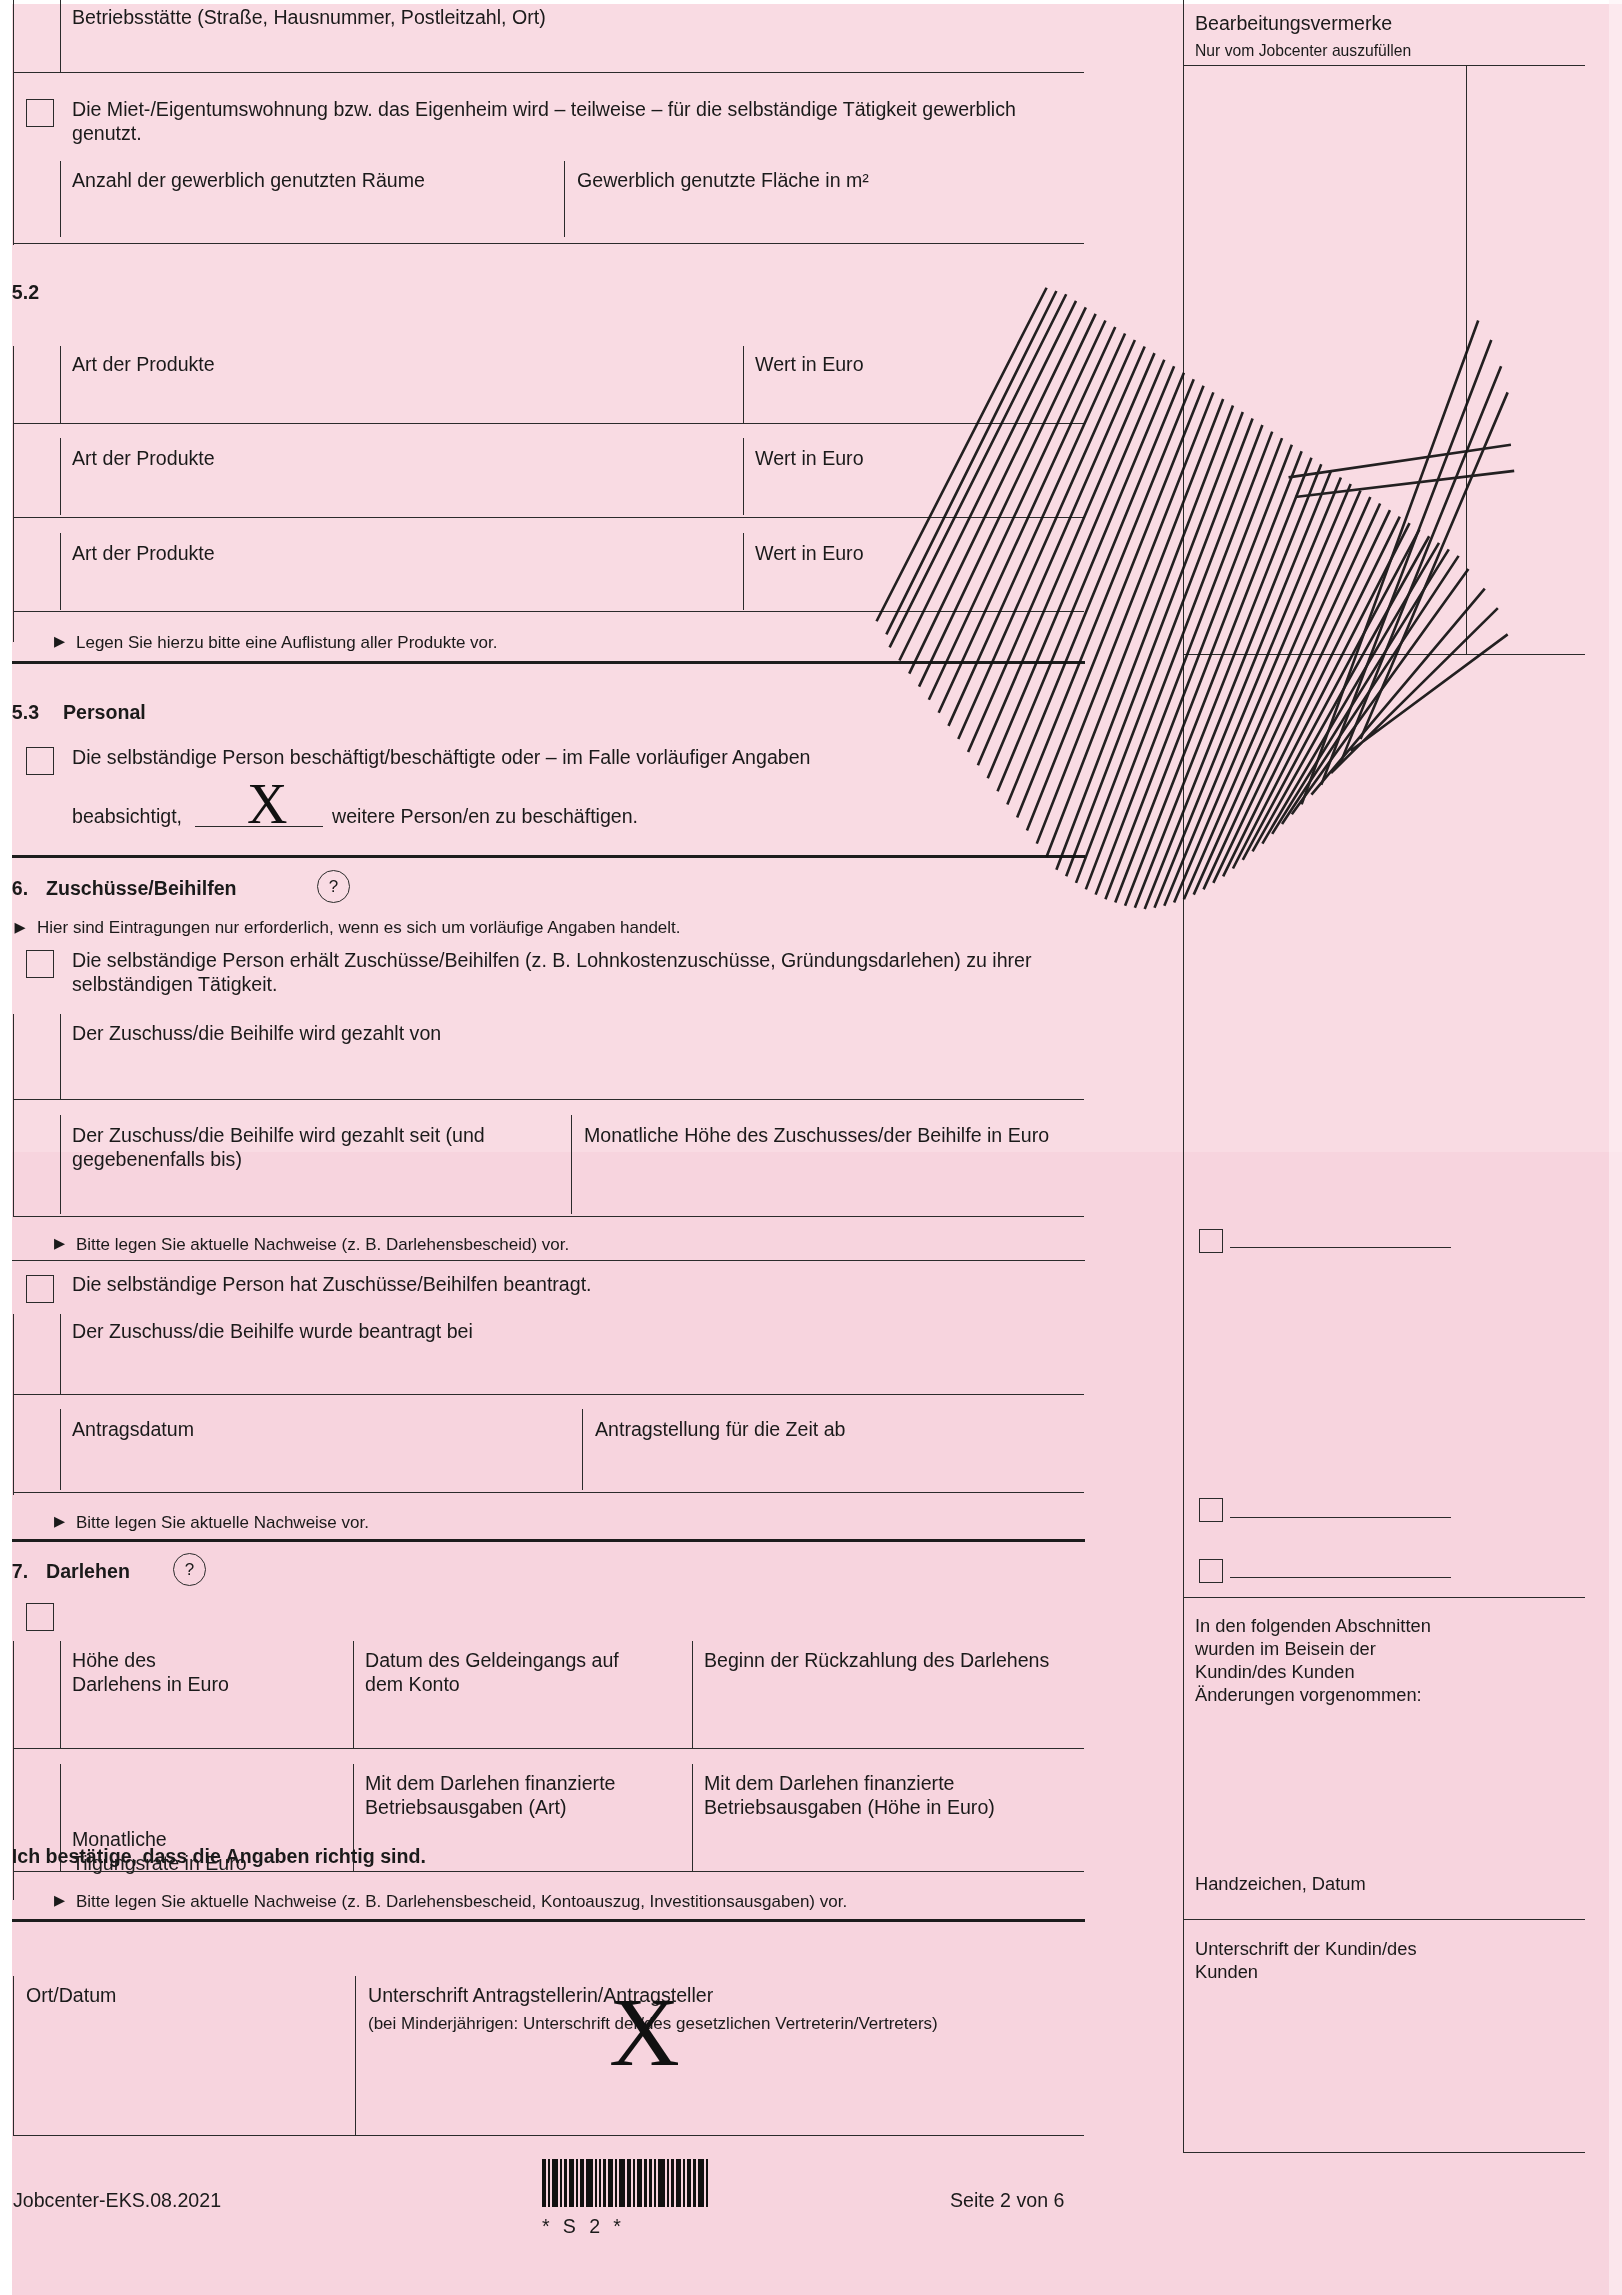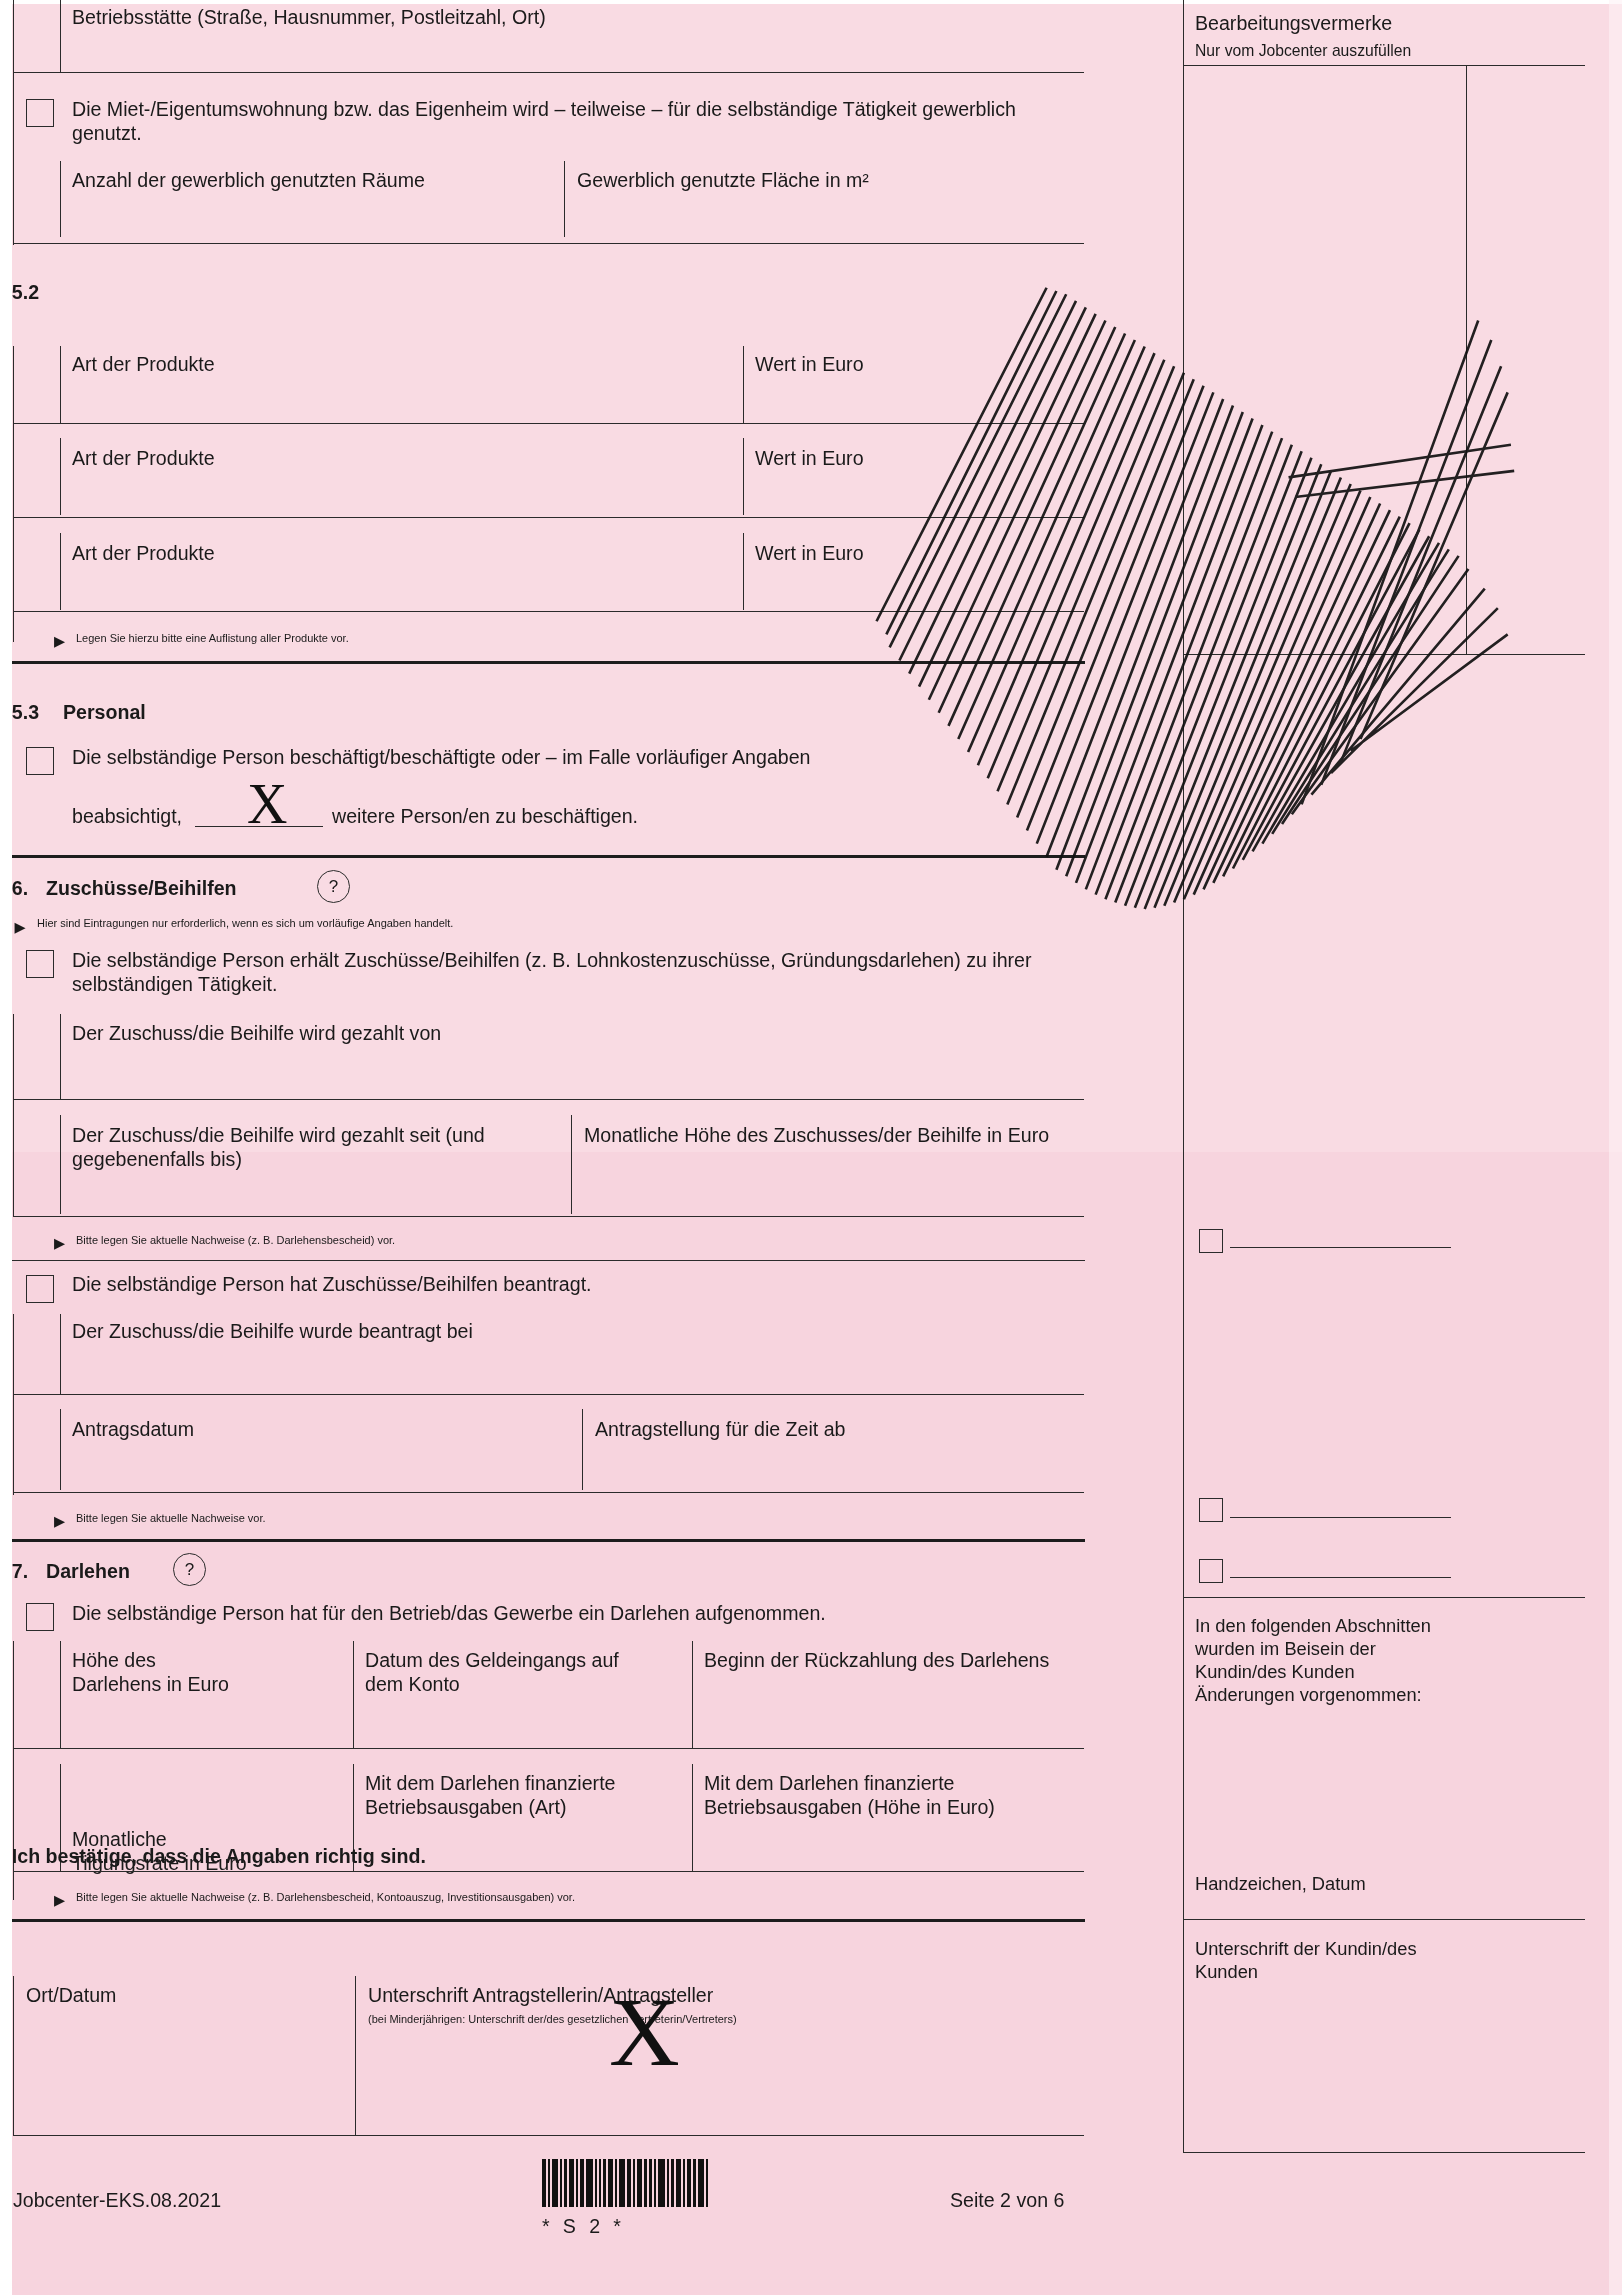--- a/index.html
+++ b/index.html
@@ -16,21 +16,21 @@
   .edgeL{position:absolute;left:0;top:0;width:11.8px;height:2295px;background:#ffffff;}
   .edgeT{position:absolute;left:0;top:0;width:1623px;height:3.9px;background:#ffffff;}
   .edgeR{position:absolute;right:0;top:0;width:14.4px;height:2295px;background:#fdf2f5;opacity:.6;}
   .vline{position:absolute;background:#2b2b2b;width:1.3px;}
   .hline{position:absolute;background:#2b2b2b;height:1.3px;}
   .thick{height:2.6px;background:#1d1d1d;}
 
   .txt{position:absolute;white-space:pre;line-height:1.25;}
   .t28{font-size:19.6px;}
   .t26{font-size:18.3px;}
-  .t24{font-size:11px;}
+  .t24{font-size:17px;}
   .t22{font-size:15.7px;}
   .bold{font-weight:bold;}
 
   .chk{position:absolute;border:1.3px solid #2b2b2b;background:transparent;}
 
   .helpcirc{position:absolute;border:1.3px solid #2b2b2b;border-radius:50%;
             display:flex;align-items:center;justify-content:center;
             font-size:17px;}
 
   .arrow{position:absolute;font-size:14.4px;}
@@ -188,21 +188,20 @@
   <div class="txt t24" style="left:76px;top:1512px;">Bitte legen Sie aktuelle Nachweise vor.</div>
   <div class="hline thick" style="left:11.8px;top:1539px;width:1073px;"></div>
 
   <div class="txt t28 bold" style="left:11.8px;top:1559px;">7.</div>
   <div class="txt t28 bold" style="left:46px;top:1559px;">Darlehen</div>
   <div class="helpcirc" style="left:173px;top:1553px;width:31px;height:31px;">
     <span>?</span>
   </div>
 
   <div class="chk" style="left:26px;top:1603px;width:26px;height:26px;"></div>
-  <div class="txt t28" style="left:72px;top:1601px;">Die selbständige Person hat für den Betrieb/das Gewerbe ein Darlehen aufgenommen.</div>
 
   <div class="vline" style="left:13px;top:1641px;height:259px;"></div>
 
   <div class="vline" style="left:60px;top:1641px;height:107px;"></div>
   <div class="txt t28" style="left:72px;top:1648px;width:170px;white-space:normal;">Höhe des Darlehens in Euro</div>
   <div class="vline" style="left:353px;top:1641px;height:107px;"></div>
   <div class="txt t28" style="left:365px;top:1648px;width:288px;white-space:normal;">Datum des Geldeingangs auf dem Konto</div>
   <div class="vline" style="left:692px;top:1641px;height:107px;"></div>
   <div class="txt t28" style="left:704px;top:1648px;width:366px;white-space:normal;">Beginn der Rückzahlung des Darlehens</div>
   <div class="hline" style="left:13px;top:1748px;width:1071px;"></div>

